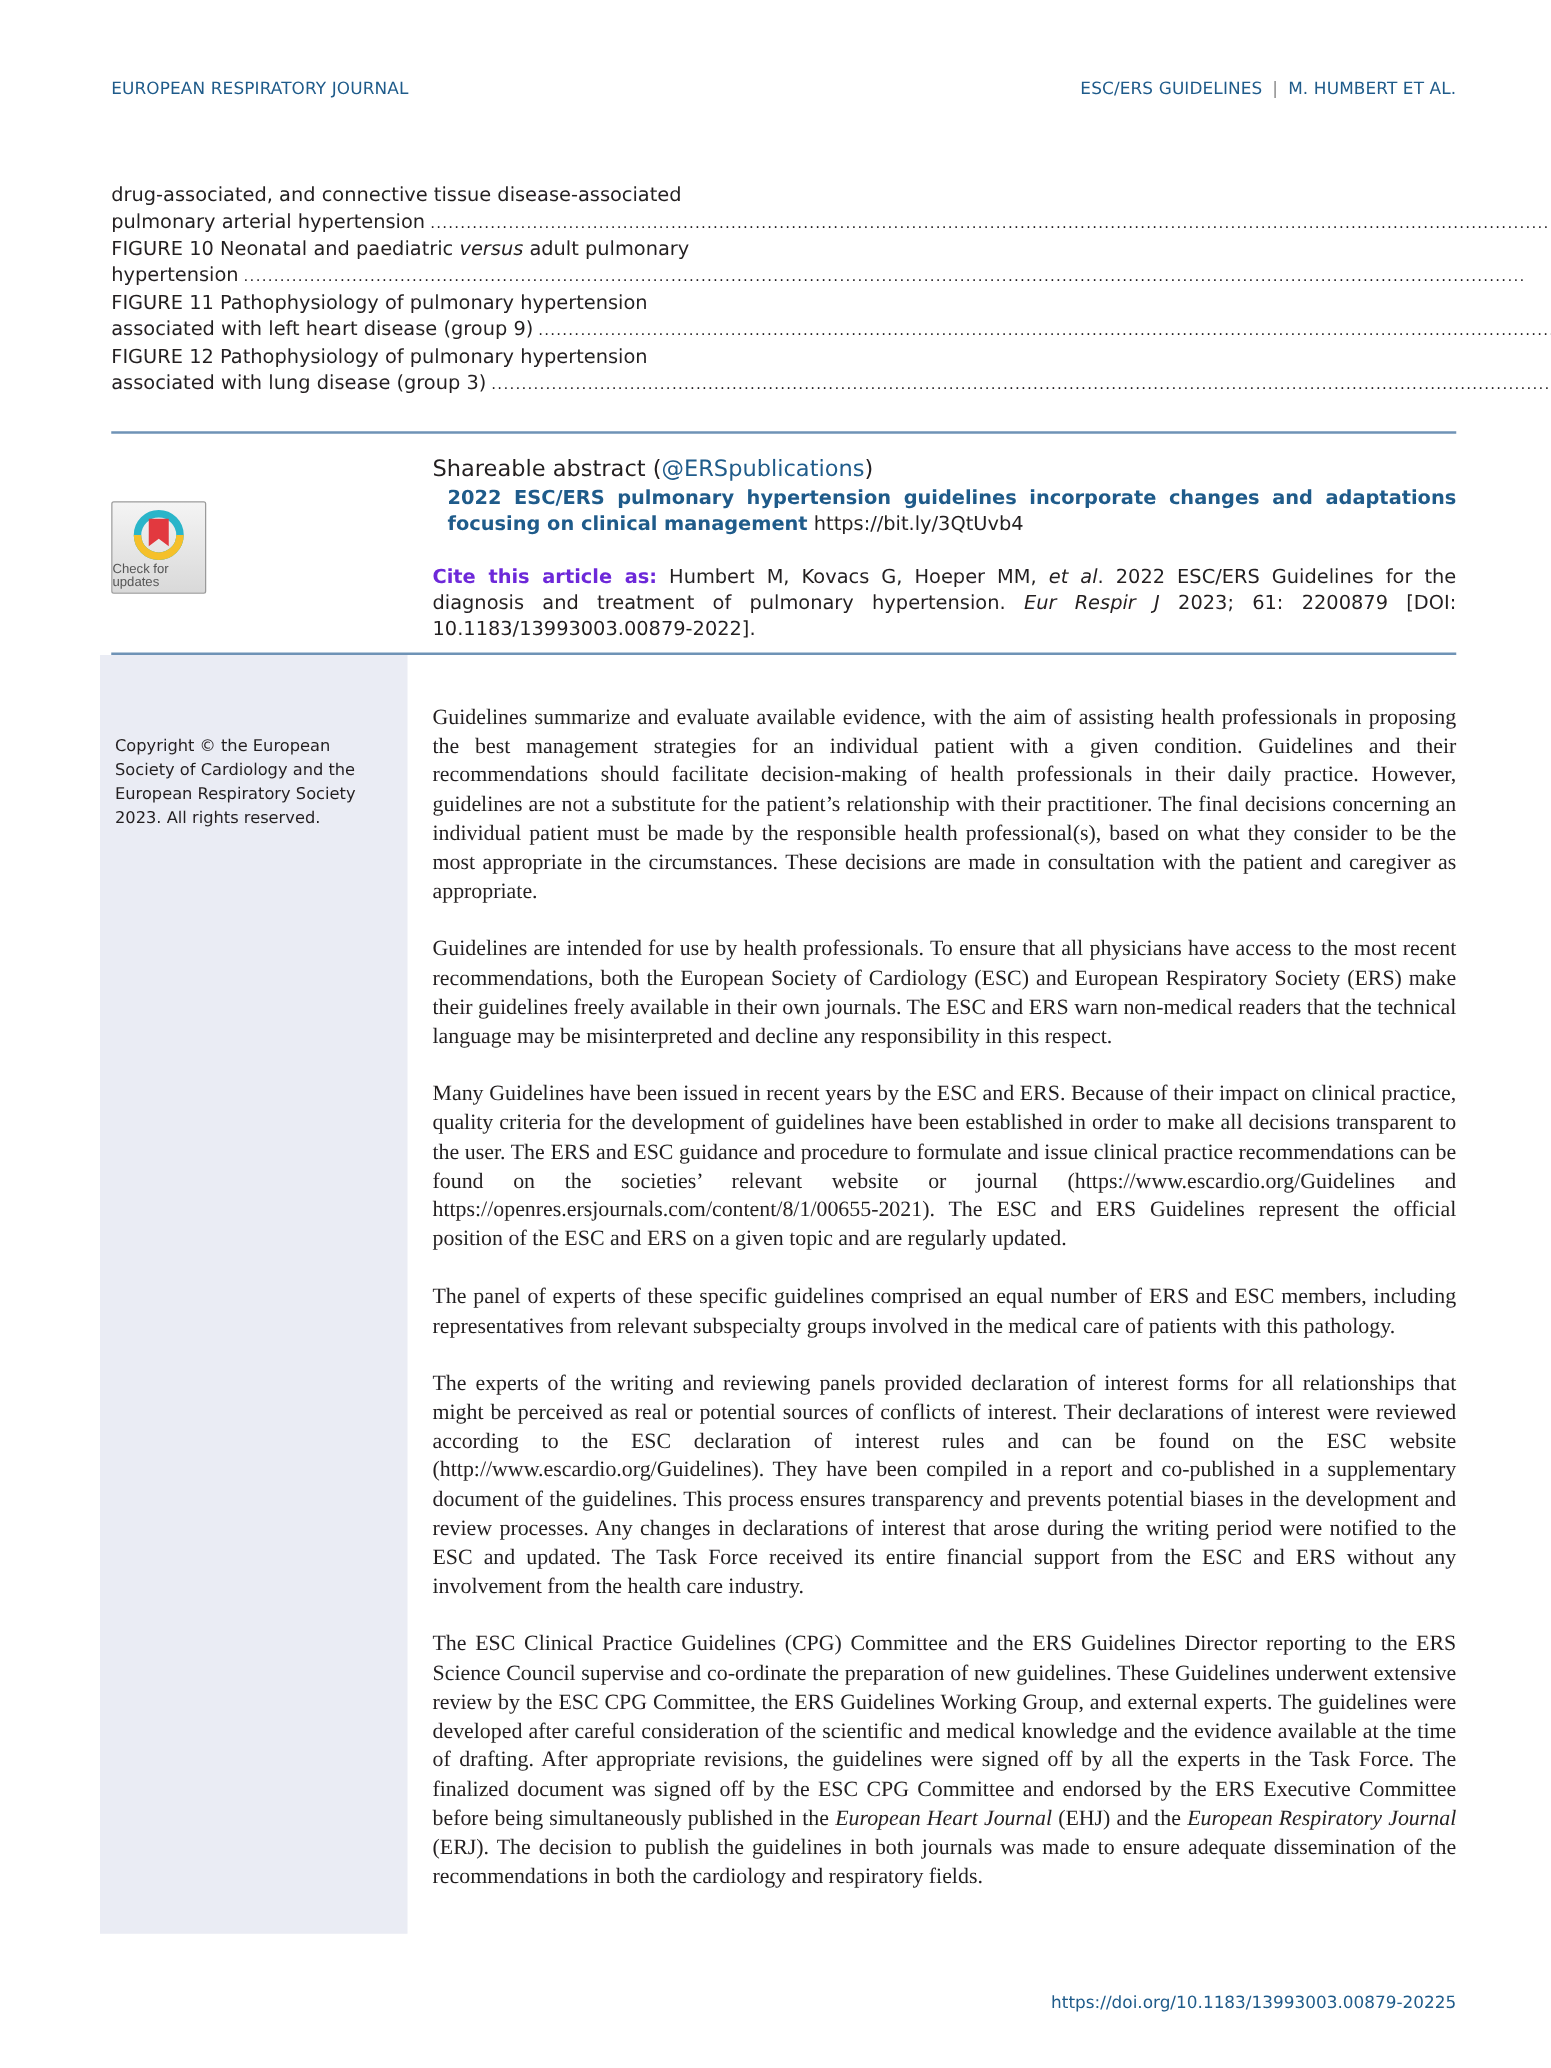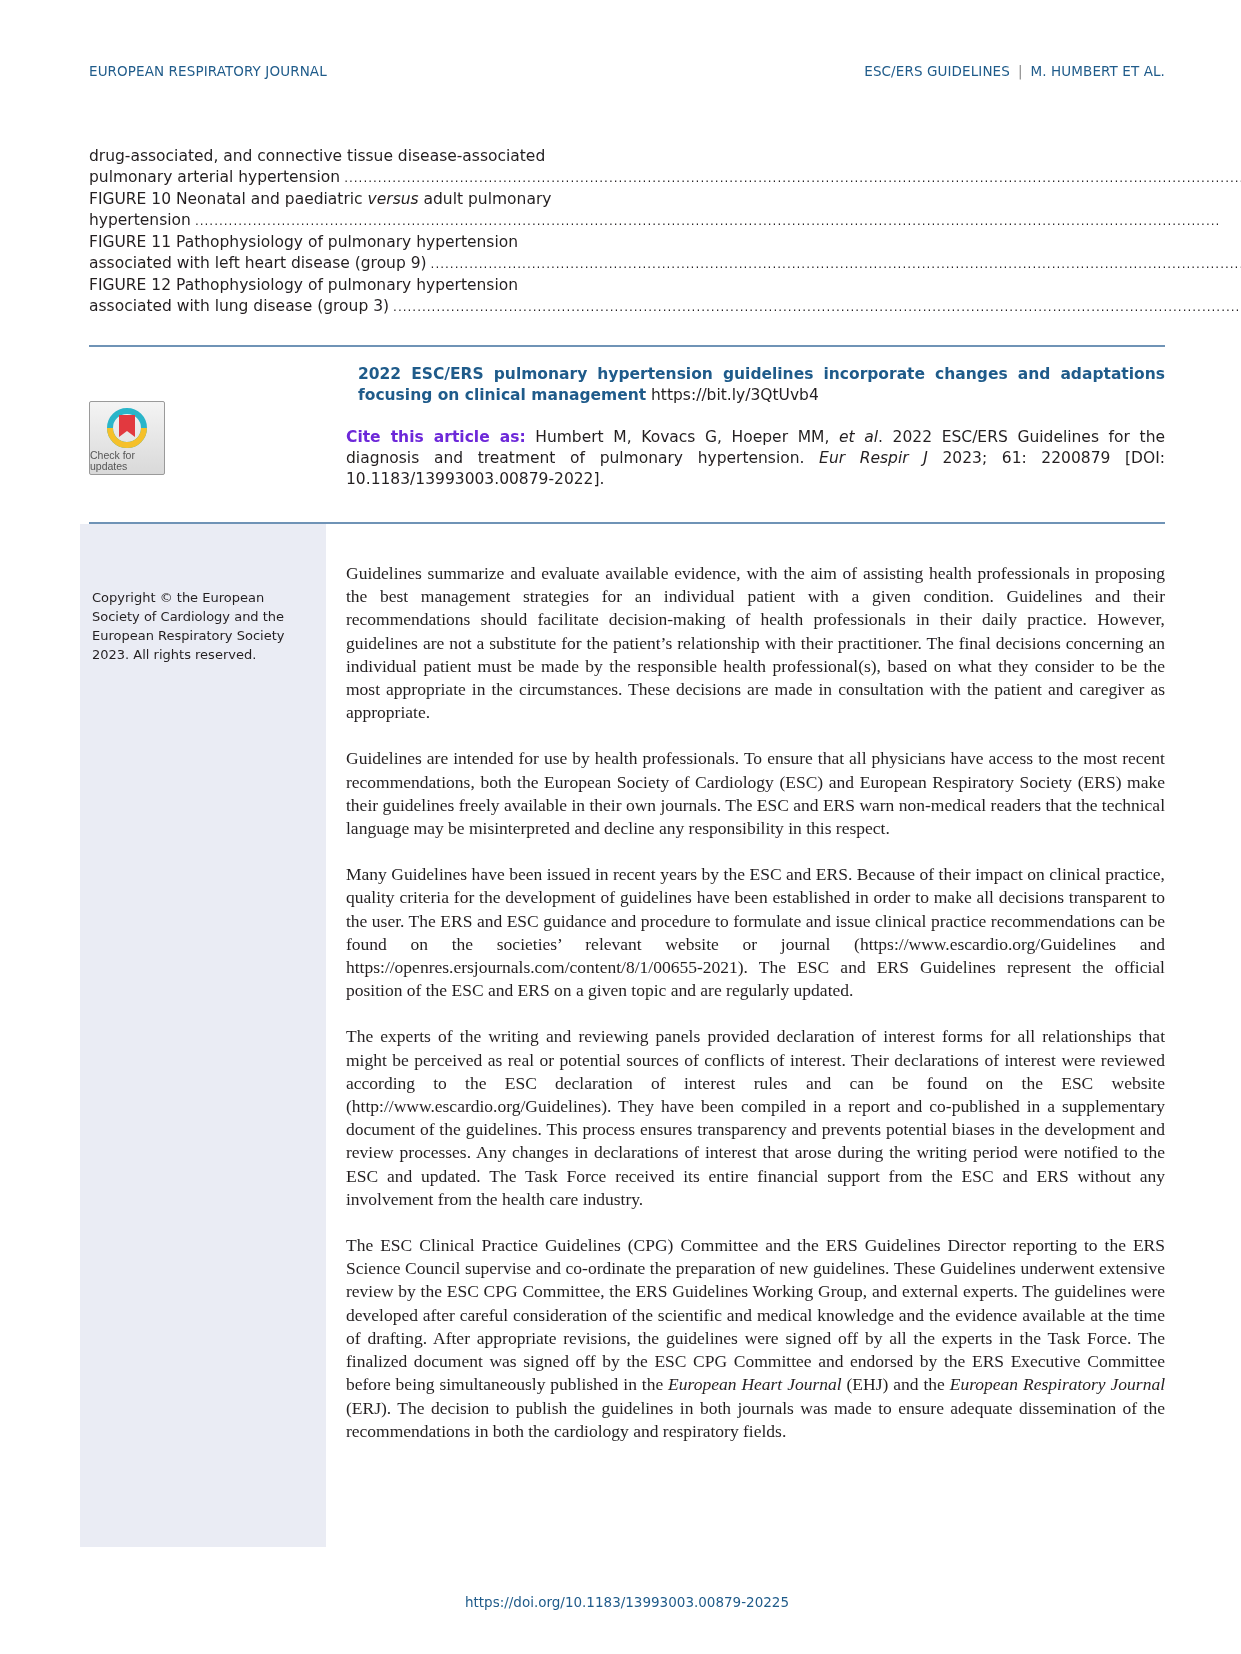--- a/index.html
+++ b/index.html
@@ -30,21 +30,21 @@
   .abstract .cite b { color: #6d28d9; }
 
   .sidebar { position: absolute; top: 524px; left: 80px; width: 246px; height: 1023px; background: #eaecf4; }
   .sidebar .copyright { position: absolute; top: 64px; left: 12px; right: 12px; font-family: "DejaVu Sans", sans-serif; font-size: 13px; line-height: 19px; color: #231f20; }
 
   .main { position: absolute; top: 561px; left: 346px; right: 76px; }
   .section-title { font-family: "DejaVu Sans", sans-serif; font-weight: bold; font-size: 16.5px; color: #1f5b8a; padding-bottom: 3px; border-bottom: 2px solid #6f93b6; line-height: 20px; }
   .para { font-family: "Liberation Serif", serif; font-size: 17.5px; line-height: 23.2px; text-align: justify; margin: 0 0 23px 0; color: #231f20; }
   .para:first-of-type { margin-top: 1px; }
 
-  .footer { position: absolute; top: 1594px; left: 89px; right: 76px; display: flex; justify-content: center; font-family: "DejaVu Sans", sans-serif; font-size: 13.5px; color: #1f5b8a; }
+  .footer { position: absolute; top: 1594px; left: 89px; right: 76px; display: flex; justify-content: flex-end; font-family: "DejaVu Sans", sans-serif; font-size: 13.5px; color: #1f5b8a; }
 </style>
 </head>
 <body>
 
 <div class="running-header">
   <span>EUROPEAN RESPIRATORY JOURNAL</span>
   <span>
     <span>ESC/ERS GUIDELINES</span><span class="sep">|</span><span>M. HUMBERT ET AL.</span>
   </span>
 </div>
@@ -89,34 +89,36 @@
   <svg width="44" height="44" viewBox="0 0 44 44">
     <circle cx="22" cy="22" r="17" fill="none" stroke="#2ab5c9" stroke-width="6"></circle>
     <path d="M5 22 A17 17 0 0 0 39 22" fill="none" stroke="#f5c02a" stroke-width="6"></path>
     <path d="M14 9 h16 v22 l-8 -6 l-8 6 z" fill="#e2393f"></path>
   </svg>
   <div class="lbl">Check for</div>
   <div class="lbl">updates</div>
 </div>
 
 <div class="abstract">
+  <div class="head"><span>Shareable abstract (</span><span class="handle">@ERSpublications</span><span>)</span></div>
   <div class="tagline"><b>2022 ESC/ERS pulmonary hypertension guidelines incorporate changes and adaptations focusing on clinical management</b> <span>https://bit.ly/3QtUvb4</span></div>
   <div class="cite"><b>Cite this article as:</b> <span>Humbert M, Kovacs G, Hoeper MM, </span><i>et al</i><span>. 2022 ESC/ERS Guidelines for the diagnosis and treatment of pulmonary hypertension. </span><i>Eur Respir J</i><span> 2023; 61: 2200879 [DOI: 10.1183/13993003.00879-2022].</span></div>
 </div>
 
 <div class="rule" style="top:522px;"></div>
 
 <div class="sidebar">
   <div class="copyright">Copyright © the European Society of Cardiology and the European Respiratory Society 2023. All rights reserved.</div>
 </div>
 
 <div class="main">
   <p class="para">Guidelines summarize and evaluate available evidence, with the aim of assisting health professionals in proposing the best management strategies for an individual patient with a given condition. Guidelines and their recommendations should facilitate decision-making of health professionals in their daily practice. However, guidelines are not a substitute for the patient’s relationship with their practitioner. The final decisions concerning an individual patient must be made by the responsible health professional(s), based on what they consider to be the most appropriate in the circumstances. These decisions are made in consultation with the patient and caregiver as appropriate.</p>
   <p class="para">Guidelines are intended for use by health professionals. To ensure that all physicians have access to the most recent recommendations, both the European Society of Cardiology (ESC) and European Respiratory Society (ERS) make their guidelines freely available in their own journals. The ESC and ERS warn non-medical readers that the technical language may be misinterpreted and decline any responsibility in this respect.</p>
   <p class="para">Many Guidelines have been issued in recent years by the ESC and ERS. Because of their impact on clinical practice, quality criteria for the development of guidelines have been established in order to make all decisions transparent to the user. The ERS and ESC guidance and procedure to formulate and issue clinical practice recommendations can be found on the societies’ relevant website or journal (https://www.escardio.org/Guidelines and https://openres.ersjournals.com/content/8/1/00655-2021). The ESC and ERS Guidelines represent the official position of the ESC and ERS on a given topic and are regularly updated.</p>
+  <p class="para">The panel of experts of these specific guidelines comprised an equal number of ERS and ESC members, including representatives from relevant subspecialty groups involved in the medical care of patients with this pathology.</p>
   <p class="para">The experts of the writing and reviewing panels provided declaration of interest forms for all relationships that might be perceived as real or potential sources of conflicts of interest. Their declarations of interest were reviewed according to the ESC declaration of interest rules and can be found on the ESC website (http://www.escardio.org/Guidelines). They have been compiled in a report and co-published in a supplementary document of the guidelines. This process ensures transparency and prevents potential biases in the development and review processes. Any changes in declarations of interest that arose during the writing period were notified to the ESC and updated. The Task Force received its entire financial support from the ESC and ERS without any involvement from the health care industry.</p>
   <p class="para"><span>The ESC Clinical Practice Guidelines (CPG) Committee and the ERS Guidelines Director reporting to the ERS Science Council supervise and co-ordinate the preparation of new guidelines. These Guidelines underwent extensive review by the ESC CPG Committee, the ERS Guidelines Working Group, and external experts. The guidelines were developed after careful consideration of the scientific and medical knowledge and the evidence available at the time of drafting. After appropriate revisions, the guidelines were signed off by all the experts in the Task Force. The finalized document was signed off by the ESC CPG Committee and endorsed by the ERS Executive Committee before being simultaneously published in the </span><i>European Heart Journal</i><span> (EHJ) and the </span><i>European Respiratory Journal</i><span> (ERJ). The decision to publish the guidelines in both journals was made to ensure adequate dissemination of the recommendations in both the cardiology and respiratory fields.</span></p>
 </div>
 
 <div class="footer">
   <span>https://doi.org/10.1183/13993003.00879-2022</span>
   <span>5</span>
 </div>
 
 </body></html>

